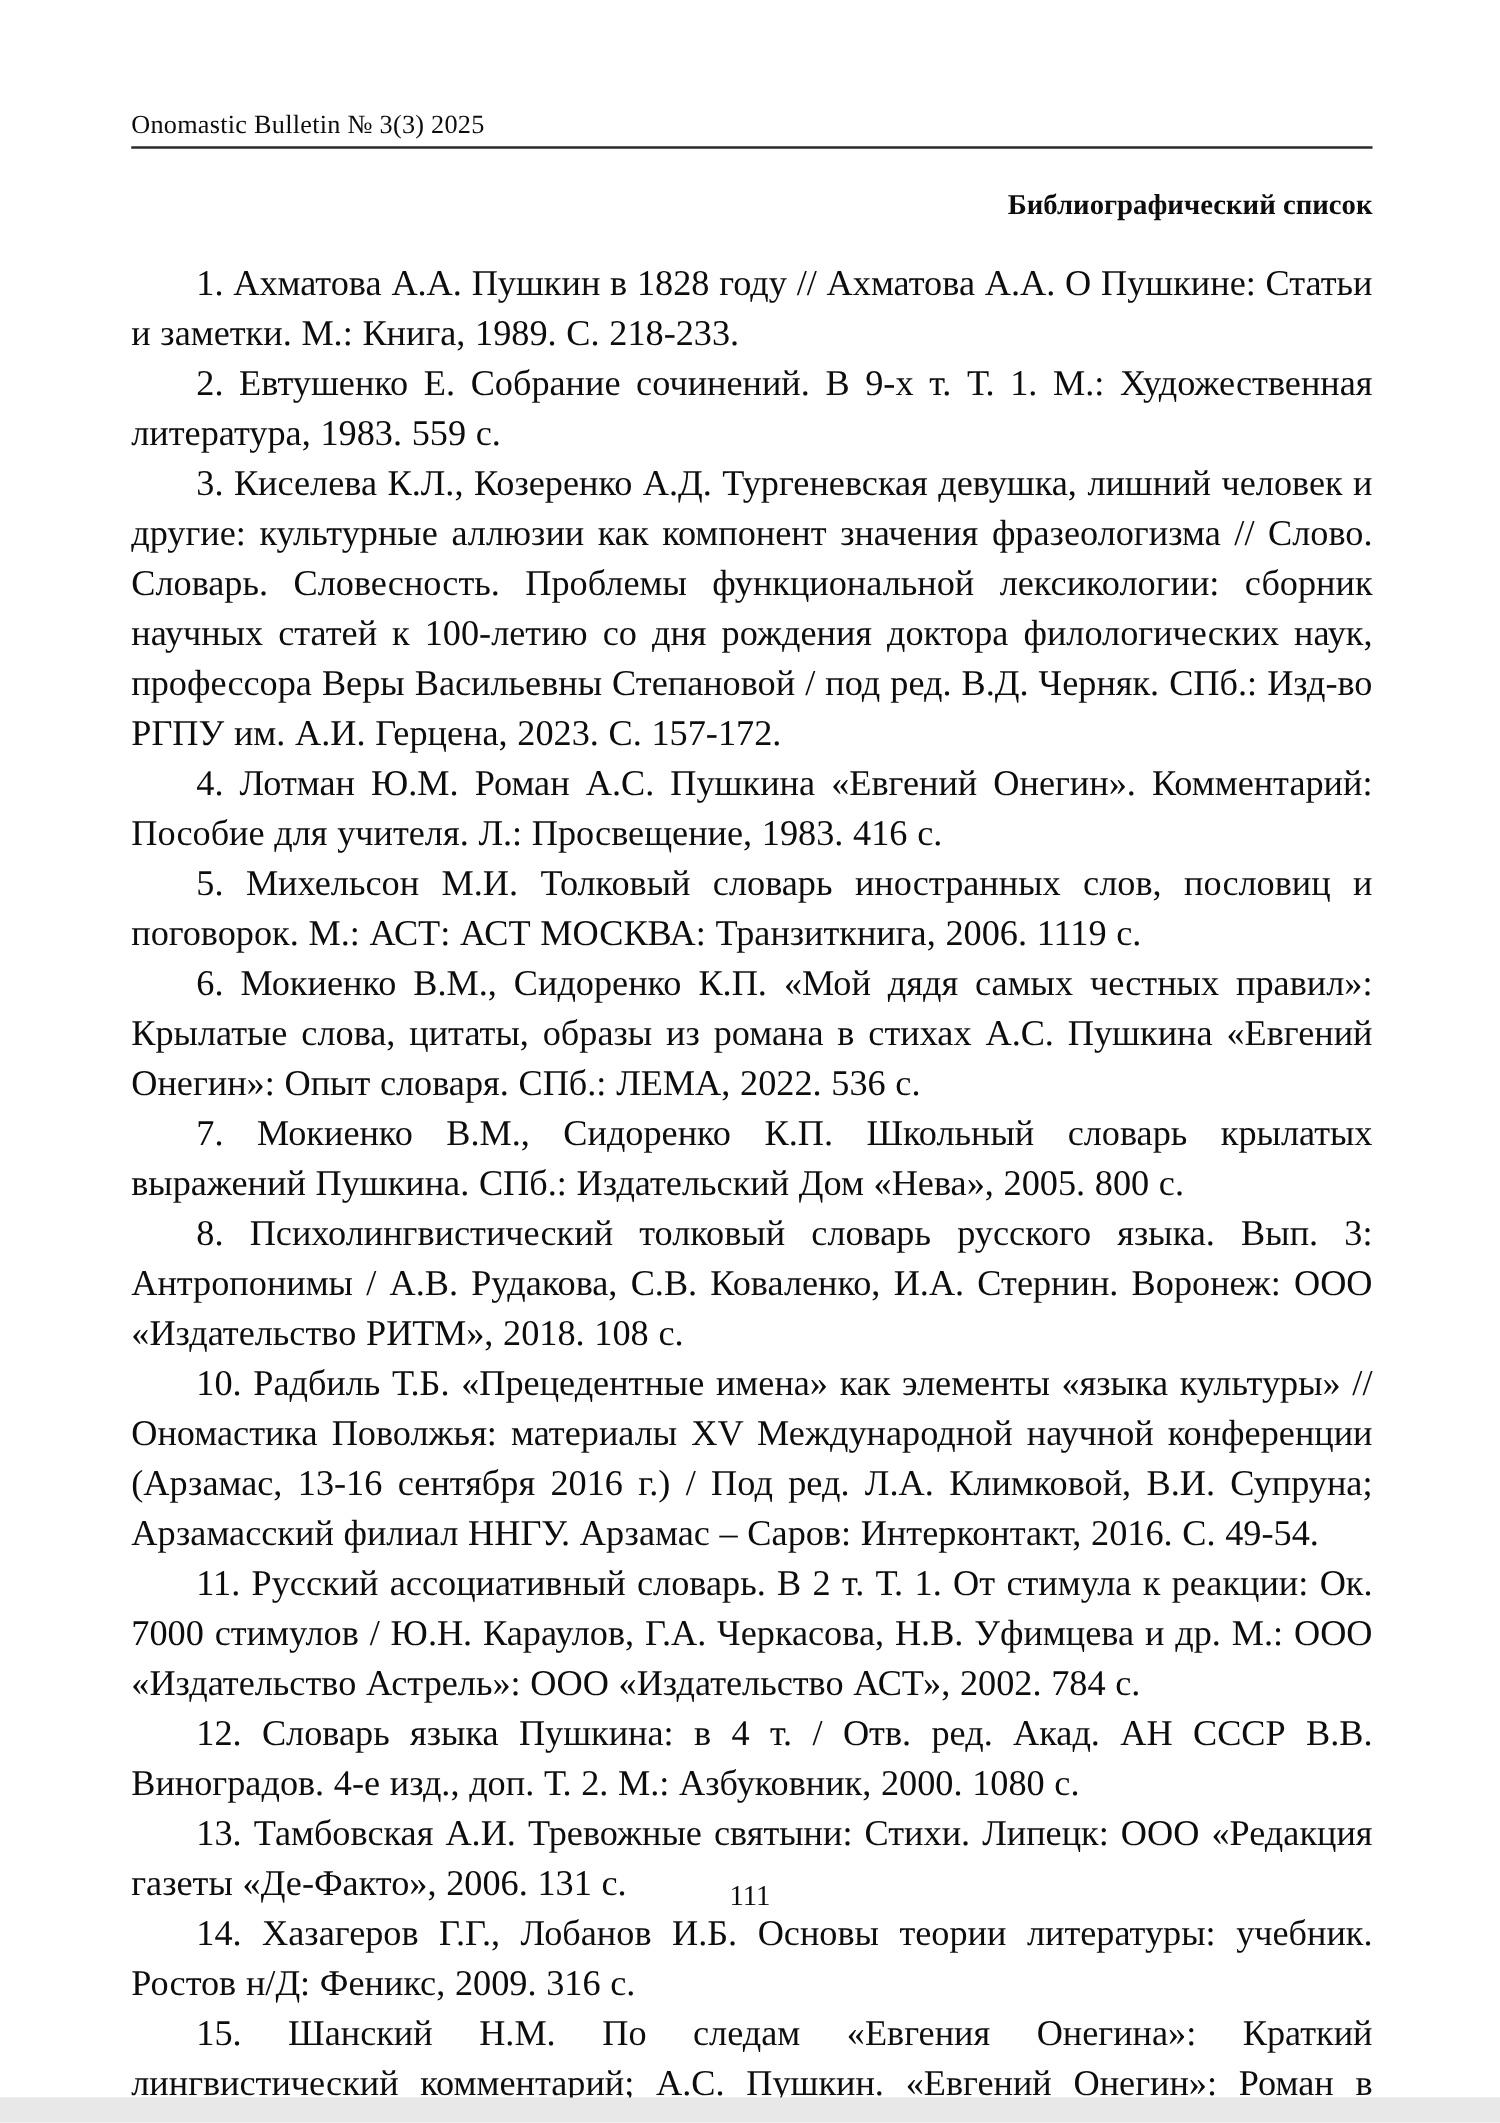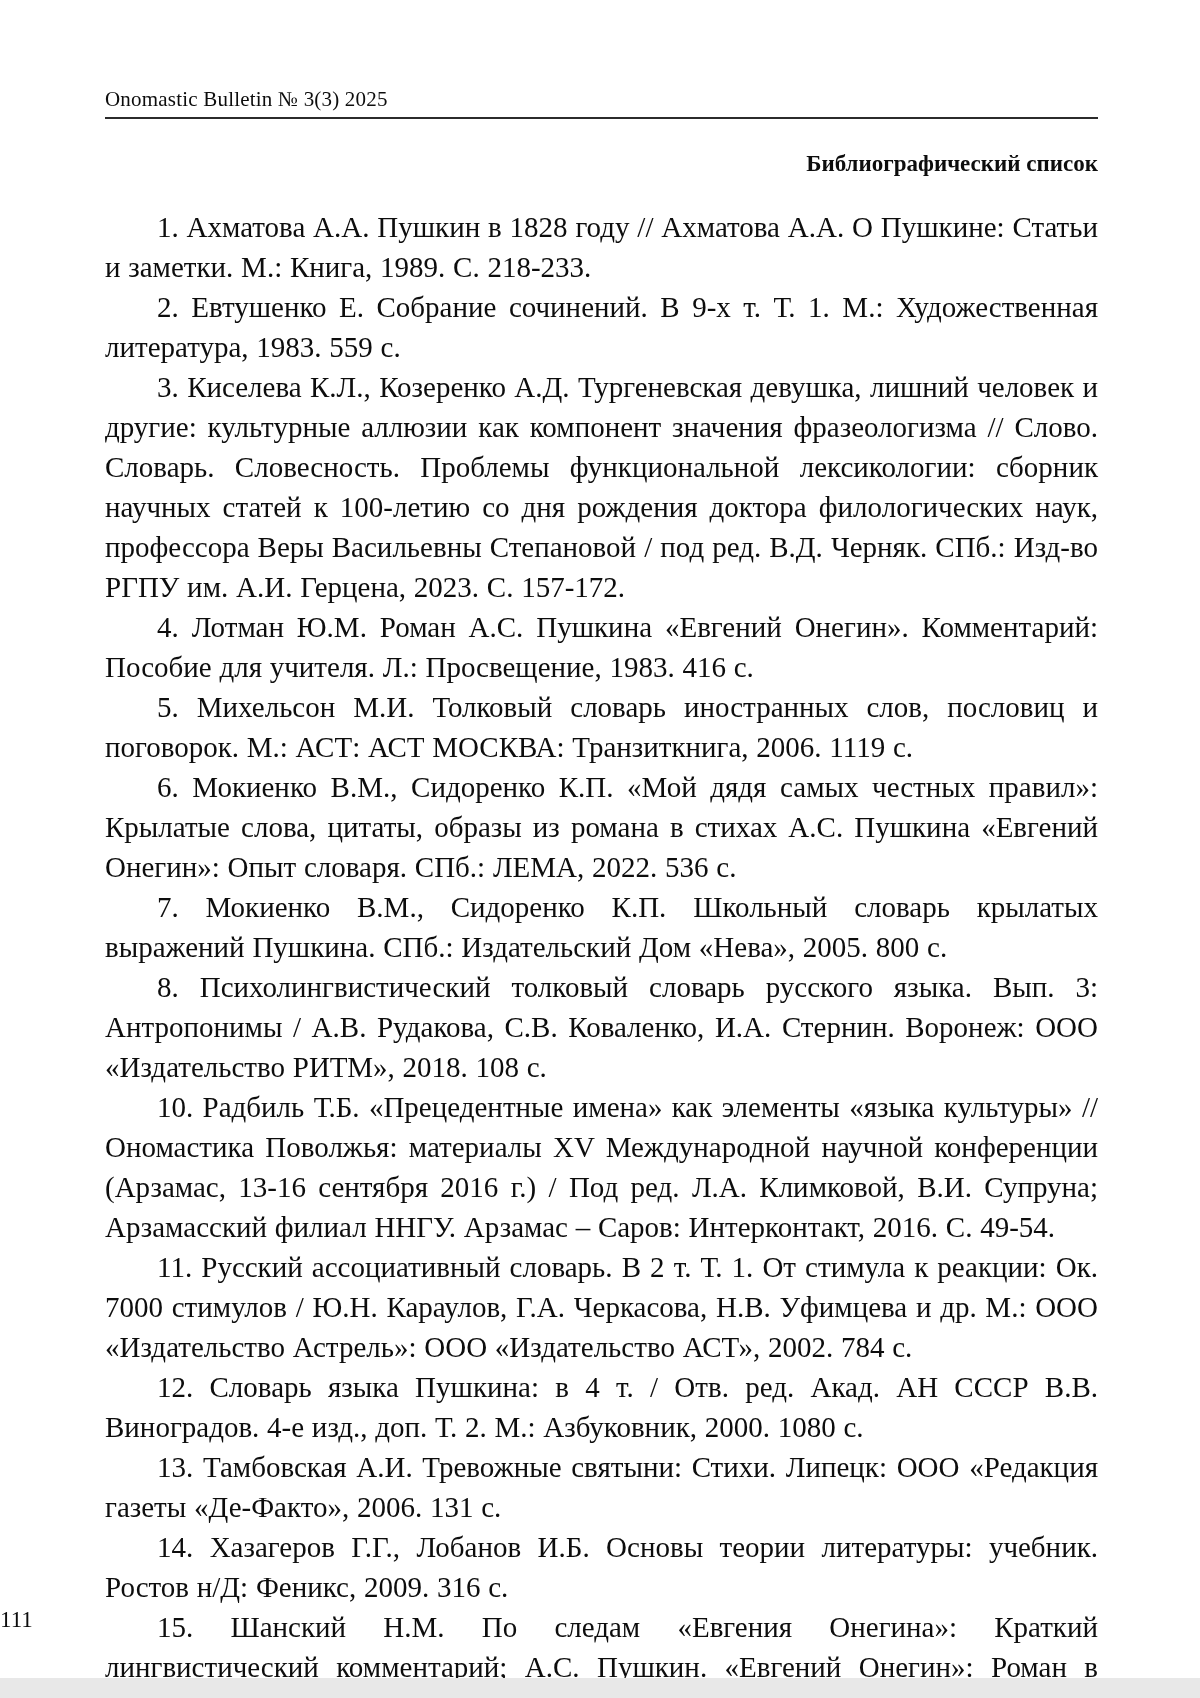--- a/index.html
+++ b/index.html
@@ -39,24 +39,24 @@
     text-align: justify;
   }
   .refs p {
     margin: 0;
     padding: 0;
     text-indent: 52px;
     word-spacing: 0.5px;
   }
   .page-number {
     position: absolute;
-    top: 1607px;
+    top: 1504px;
     left: 0;
     width: 100%;
-    text-align: left;
+    text-align: center;
     font-size: 23px;
     line-height: 26px;
   }
 </style>
 </head>
 <body>
 
 <div class="page">
 
   <div class="running-header">Onomastic Bulletin № 3(3) 2025</div>

